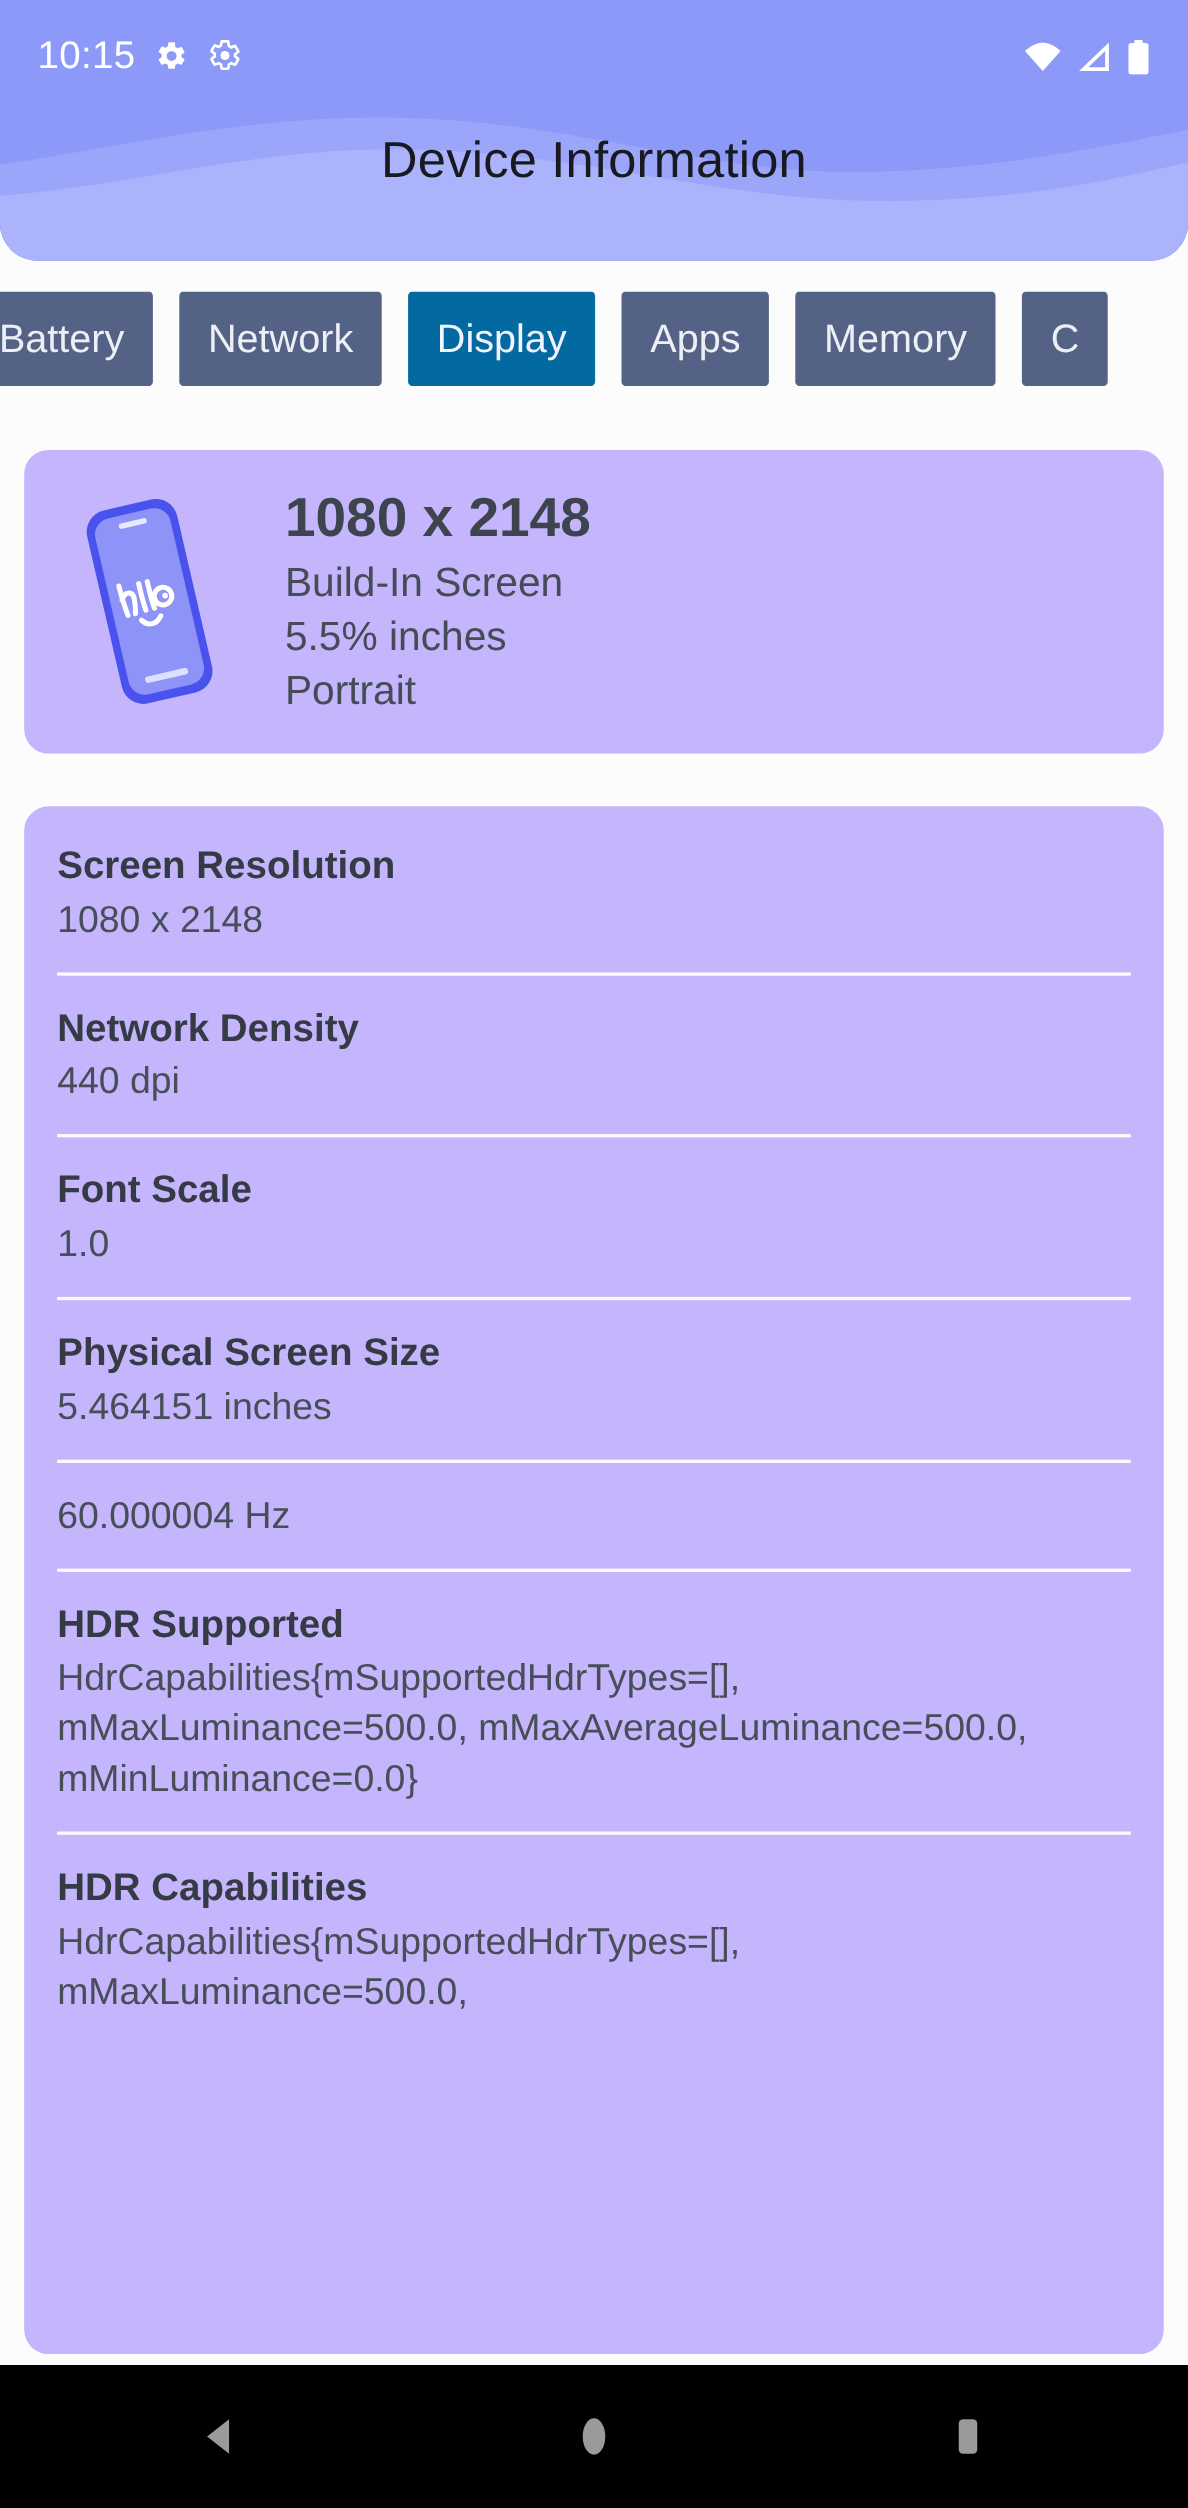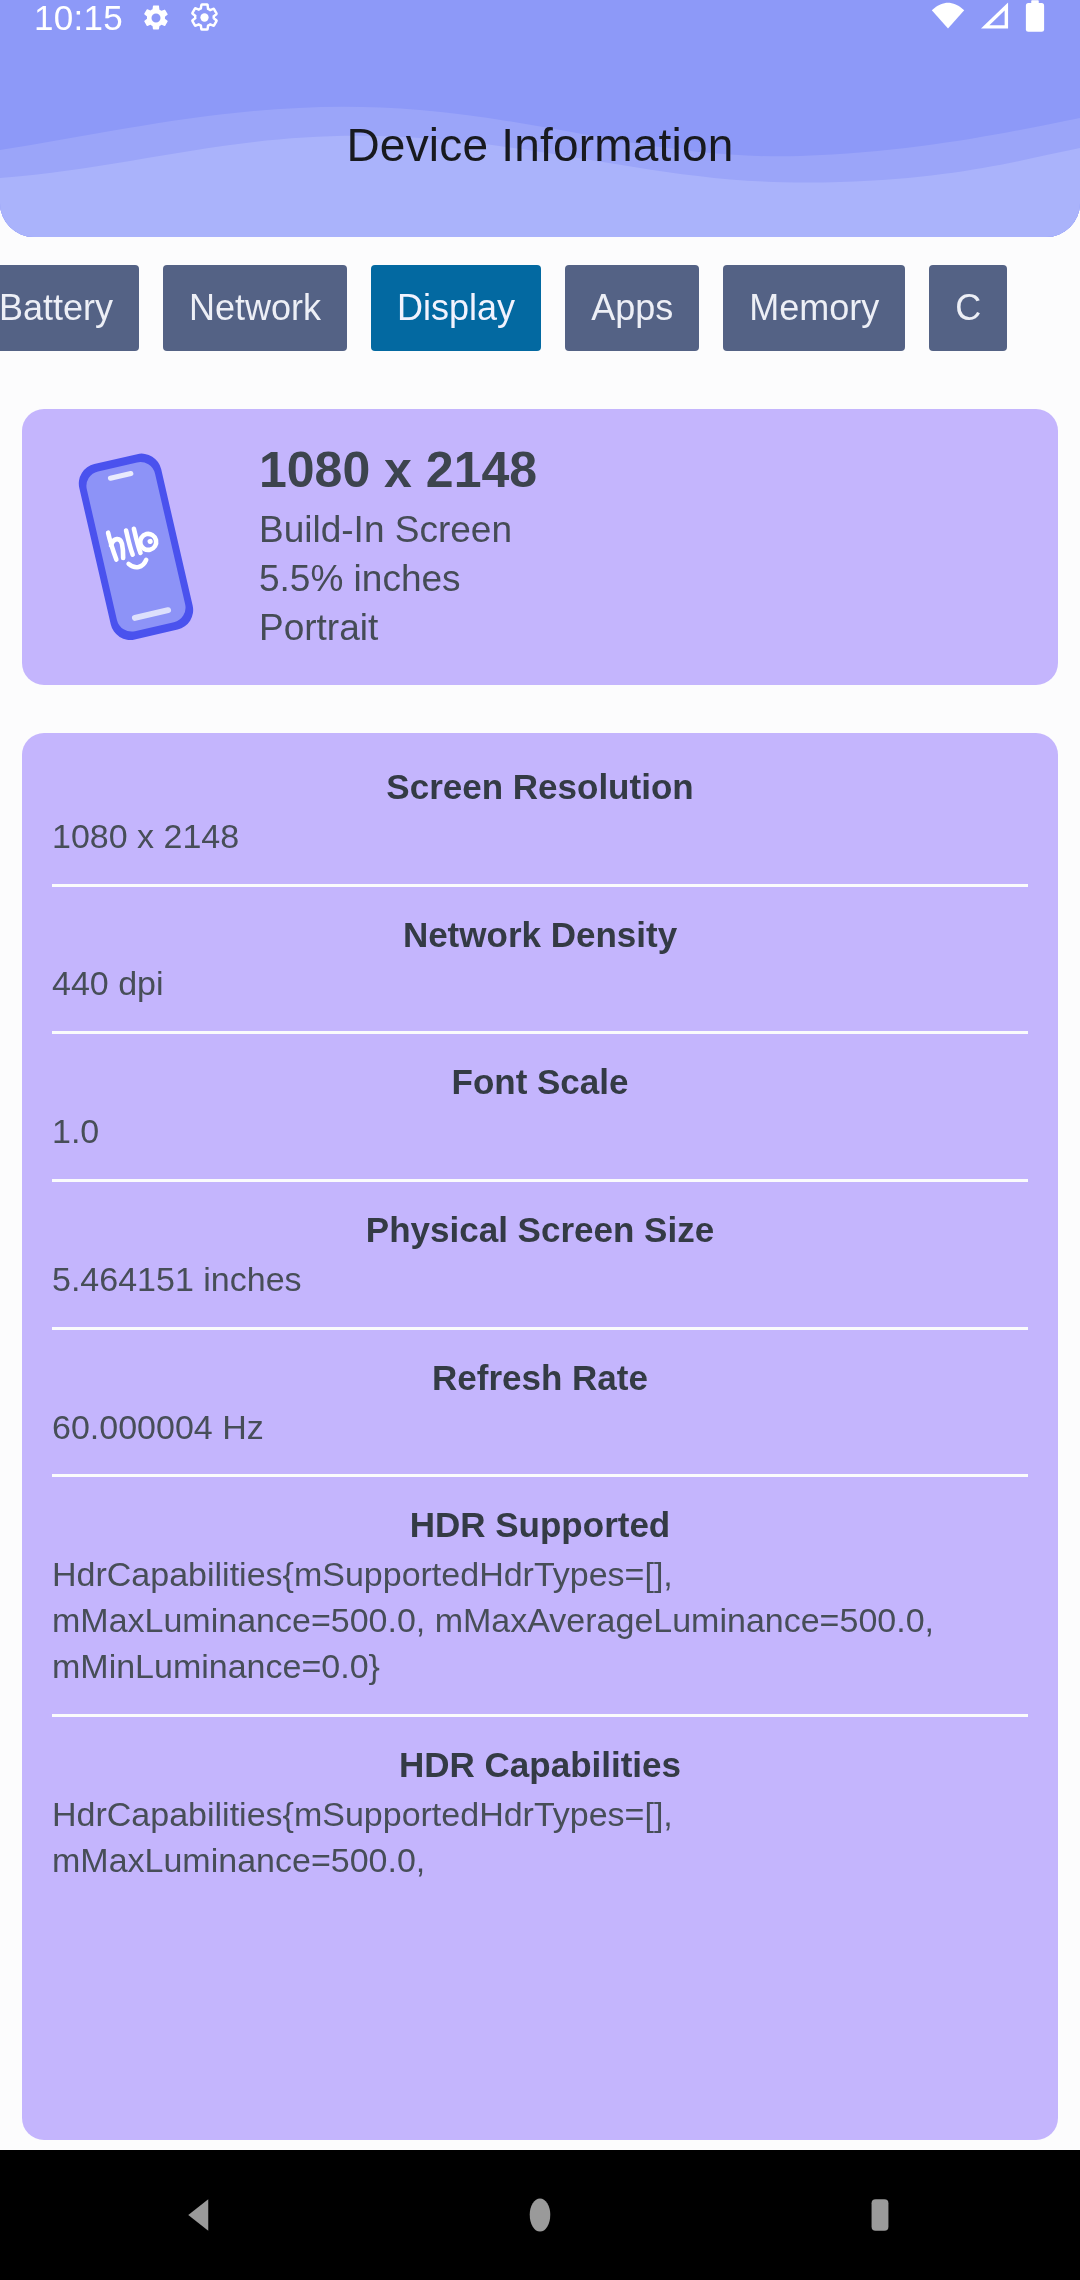--- a/index.html
+++ b/index.html
@@ -33,21 +33,21 @@
     width: 1080px;
     height: 237px;
     display: block;
   }
   #statusbar {
     position: absolute;
     top: 0; left: 0;
     width: 1080px;
     height: 68px;
     display: flex;
-    align-items: flex-start;
+    align-items: flex-end;
     padding: 0 34px;
     box-sizing: border-box;
     z-index: 4;
   }
   #status-left {
     display: flex;
     align-items: center;
     gap: 18px;
   }
   .status-time {
@@ -170,21 +170,20 @@
     border-bottom: 3px solid #FAFBFC;
   }
   .info-row:first-child { padding-top: 32px; }
   .info-row.last { border-bottom: none; }
   .info-label {
     color: #343B45;
     font-size: 35px;
     font-weight: bold;
     line-height: 1.28;
     margin-bottom: 4px;
-    text-align: center;
   }
   .info-value {
     color: #474E58;
     font-size: 34px;
     line-height: 1.35;
     word-break: break-word;
   }
 
   
   #navbar {
@@ -306,21 +305,20 @@
     </div>
     <div class="info-row">
       <div class="info-label">Font Scale</div>
       <div class="info-value">1.0</div>
     </div>
     <div class="info-row">
       <div class="info-label">Physical Screen Size</div>
       <div class="info-value">5.464151 inches</div>
     </div>
     <div class="info-row">
-      <div class="info-label">Refresh Rate</div>
       <div class="info-value">60.000004 Hz</div>
     </div>
     <div class="info-row">
       <div class="info-label">HDR Supported</div>
       <div class="info-value">HdrCapabilities{mSupportedHdrTypes=[], mMaxLuminance=500.0, mMaxAverageLuminance=500.0, mMinLuminance=0.0}</div>
     </div>
     <div class="info-row last">
       <div class="info-label">HDR Capabilities</div>
       <div class="info-value">HdrCapabilities{mSupportedHdrTypes=[], mMaxLuminance=500.0,</div>
     </div>

